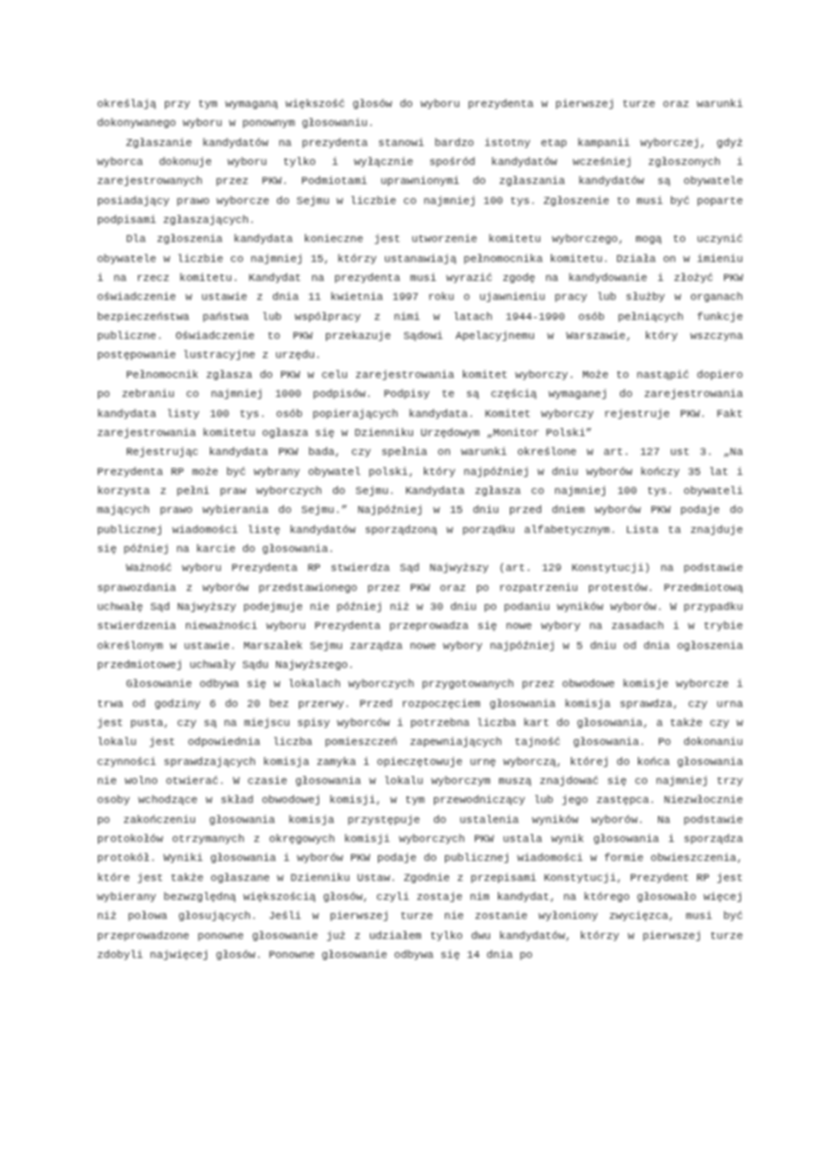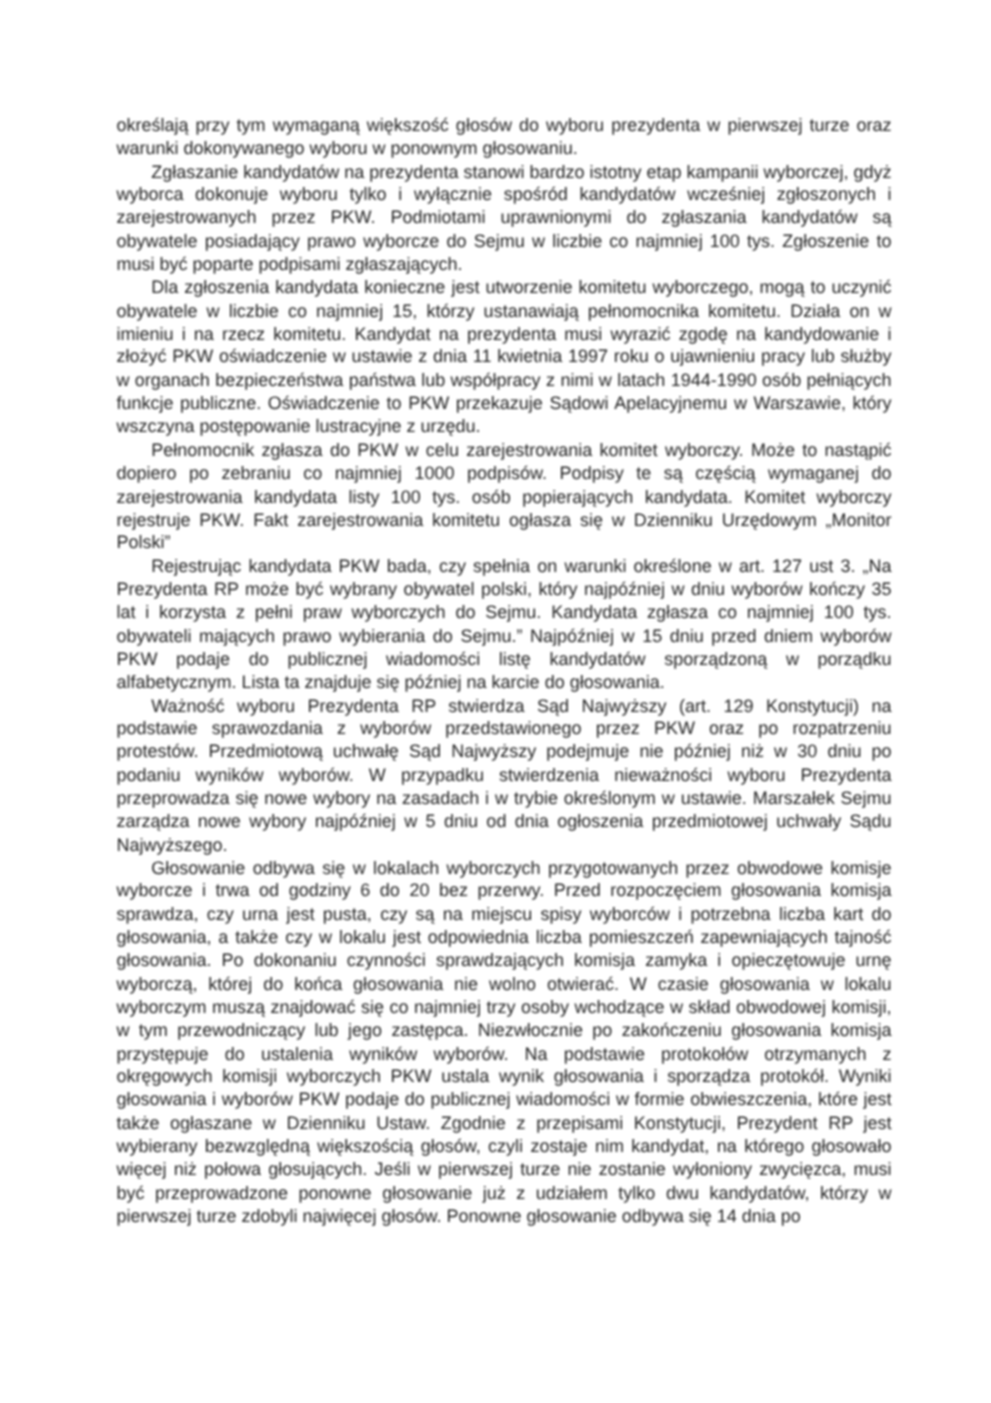--- a/index.html
+++ b/index.html
@@ -14,25 +14,26 @@
     background: #ffffff;
     overflow: hidden;
     font-family: "Liberation Sans", sans-serif;
   }
   .text-block {
     position: absolute;
     left: 97px;
     top: 95px;
     width: 646px;
     color: #1c1c1c;
-    font-size: 15px;
+    font-size: 11px;
     line-height: 19.35px;
     text-align: justify;
     
     filter: blur(0.85px);
+    font-family: Liberation Mono, monospace;
     -webkit-filter: blur(0.85px);
   }
   .text-block p {
     margin: 0;
     padding: 0;
   }
   .text-block p.indent {
     text-indent: 29px;
   }
 </style>

